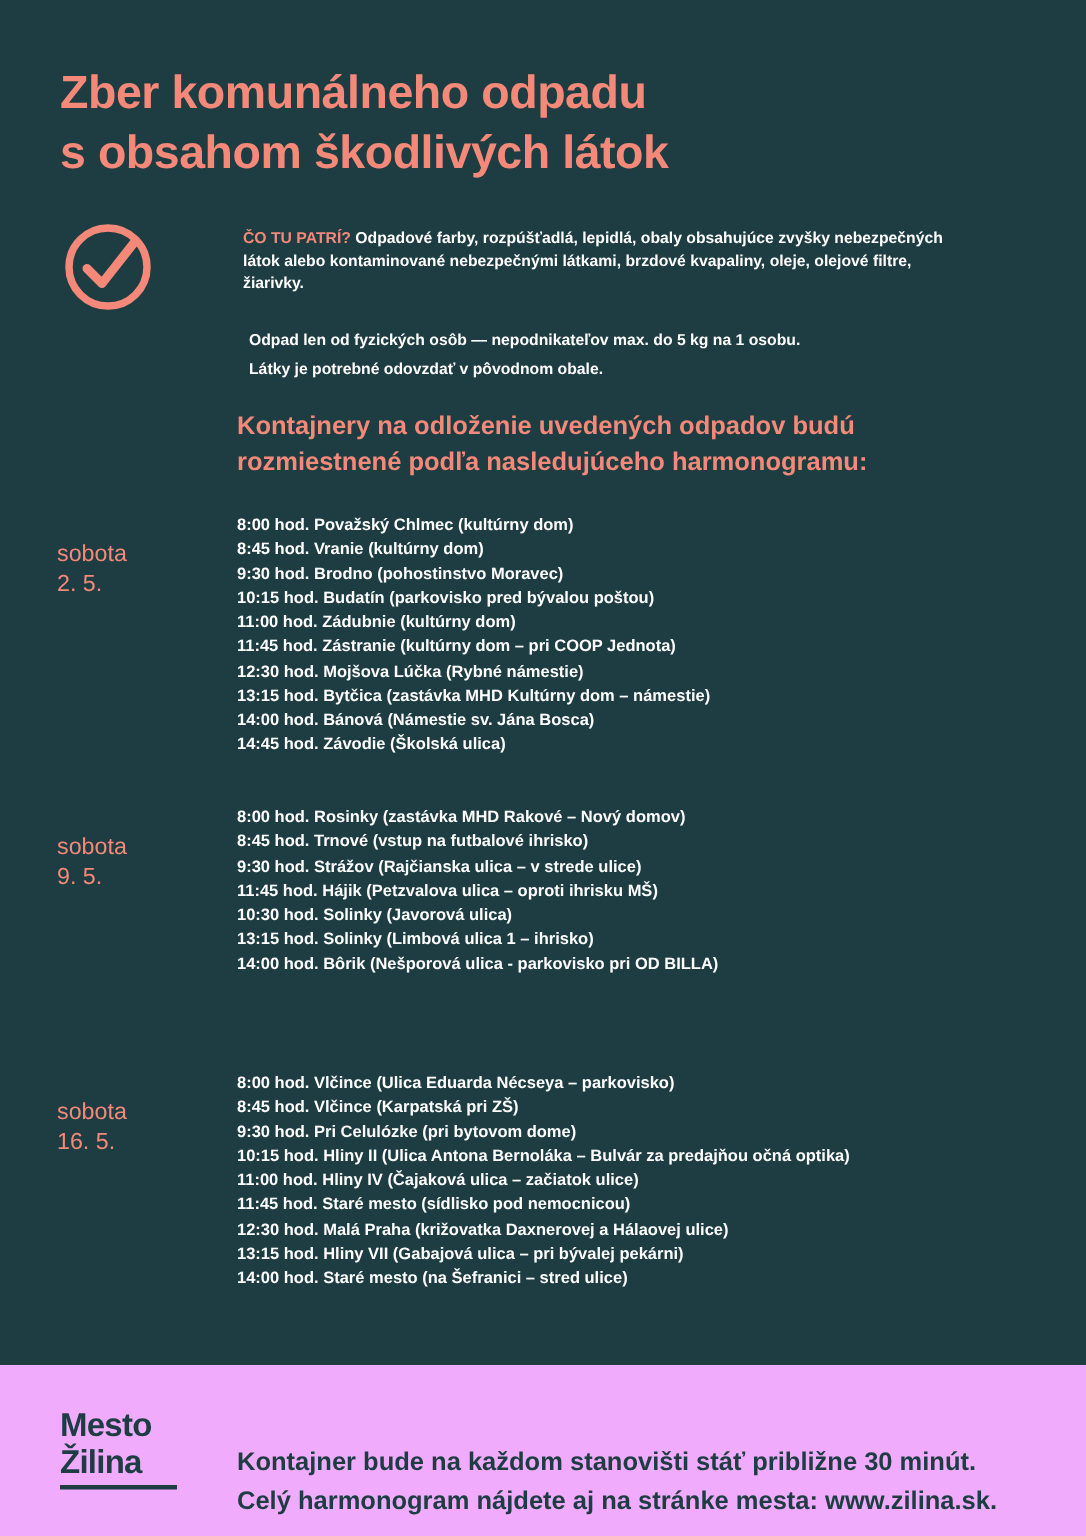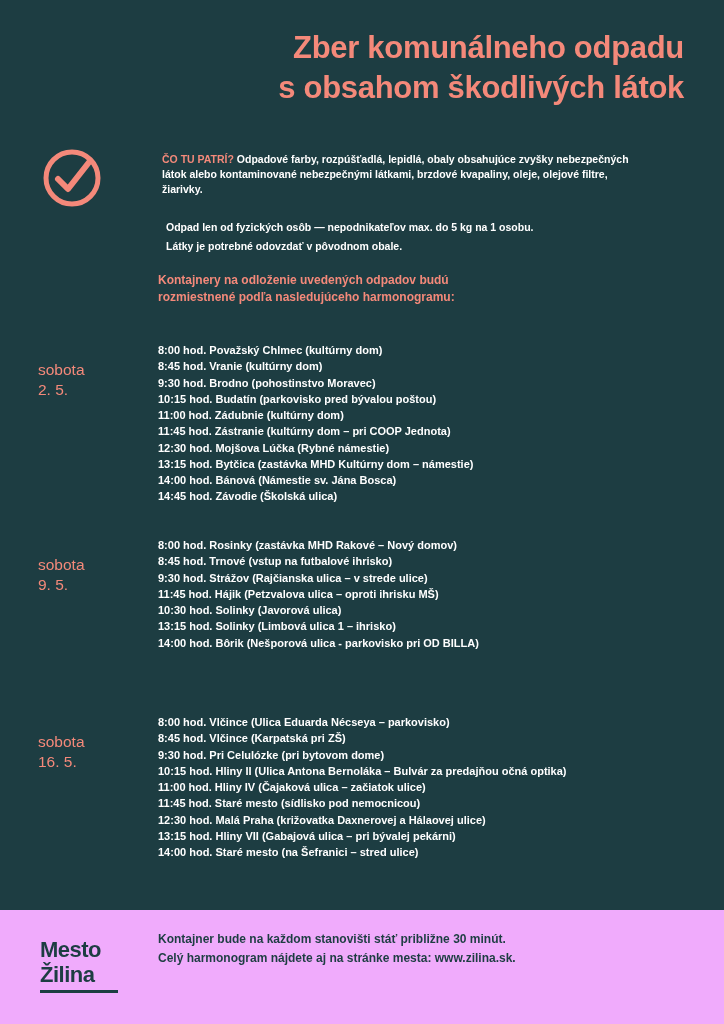--- a/index.html
+++ b/index.html
@@ -15,22 +15,22 @@
     position: relative;
   }
   .poster {
     position: relative;
     width: 724px;
     height: 1024px;
     background: #1d3d42;
     box-sizing: border-box;
   }
   .title-block {
-    padding: 28px 40px 0 40px;
-    text-align: right;
+    padding: 42px 40px 0 40px;
+    text-align: left;
   }
   .title-line {
     color: #f4897a;
     font-size: 31px;
     font-weight: bold;
     line-height: 1.28;
     letter-spacing: -0.3px;
   }
   .check-icon {
     position: absolute;
@@ -59,21 +59,21 @@
   .intro .note {
     margin-top: 22px;
     padding-left: 4px;
   }
   .schedule-head {
     position: absolute;
     left: 158px;
     top: 272px;
     width: 500px;
     color: #f4897a;
-    font-size: 12px;
+    font-size: 17px;
     font-weight: bold;
     line-height: 1.42;
   }
   .group {
     position: absolute;
     left: 38px;
     width: 660px;
   }
   .group-date {
     position: absolute;
@@ -123,24 +123,24 @@
   .footer-logo .underline {
     display: block;
     width: 78px;
     height: 3px;
     background: #1d3d42;
     margin-top: 3px;
   }
   .footer-text {
     position: absolute;
     left: 158px;
-    top: 20px;
+    top: 52px;
     width: 520px;
     color: #1d3d42;
-    font-size: 12px;
+    font-size: 17px;
     font-weight: bold;
     line-height: 1.55;
   }
 </style>
 </head>
 <body>
 
 <div class="poster">
 
   <div class="title-block">

